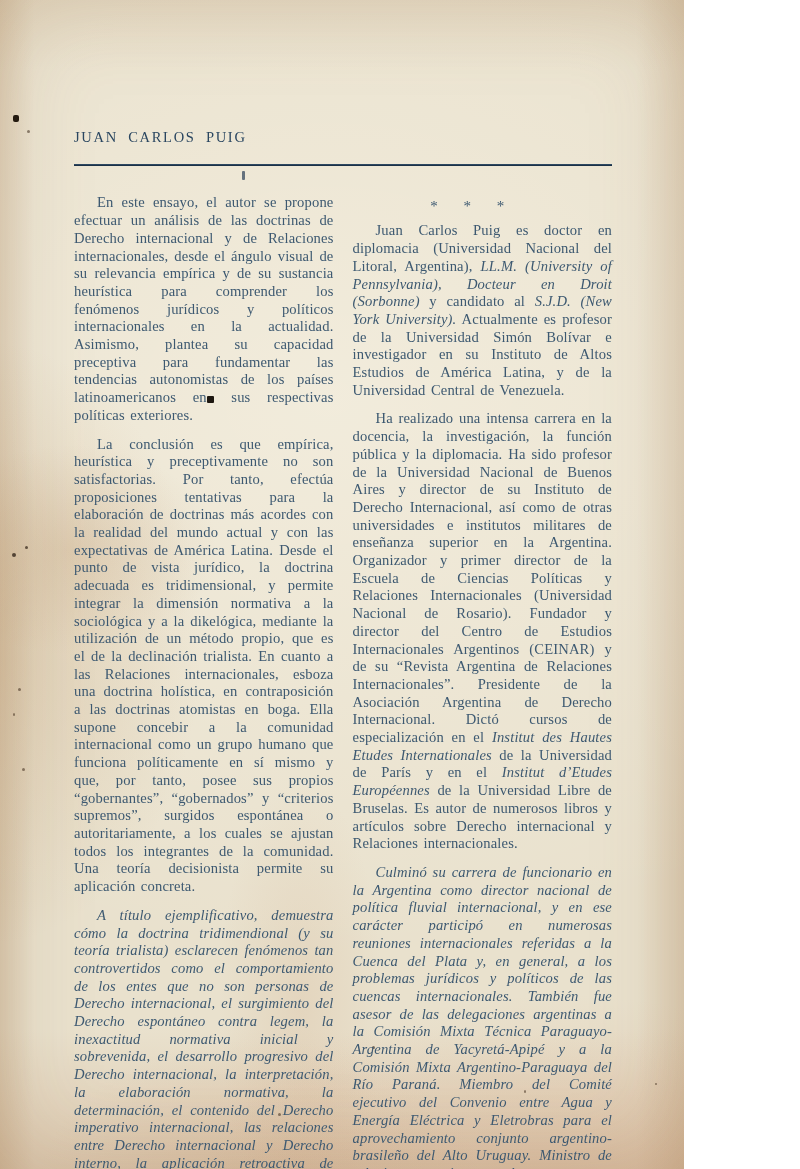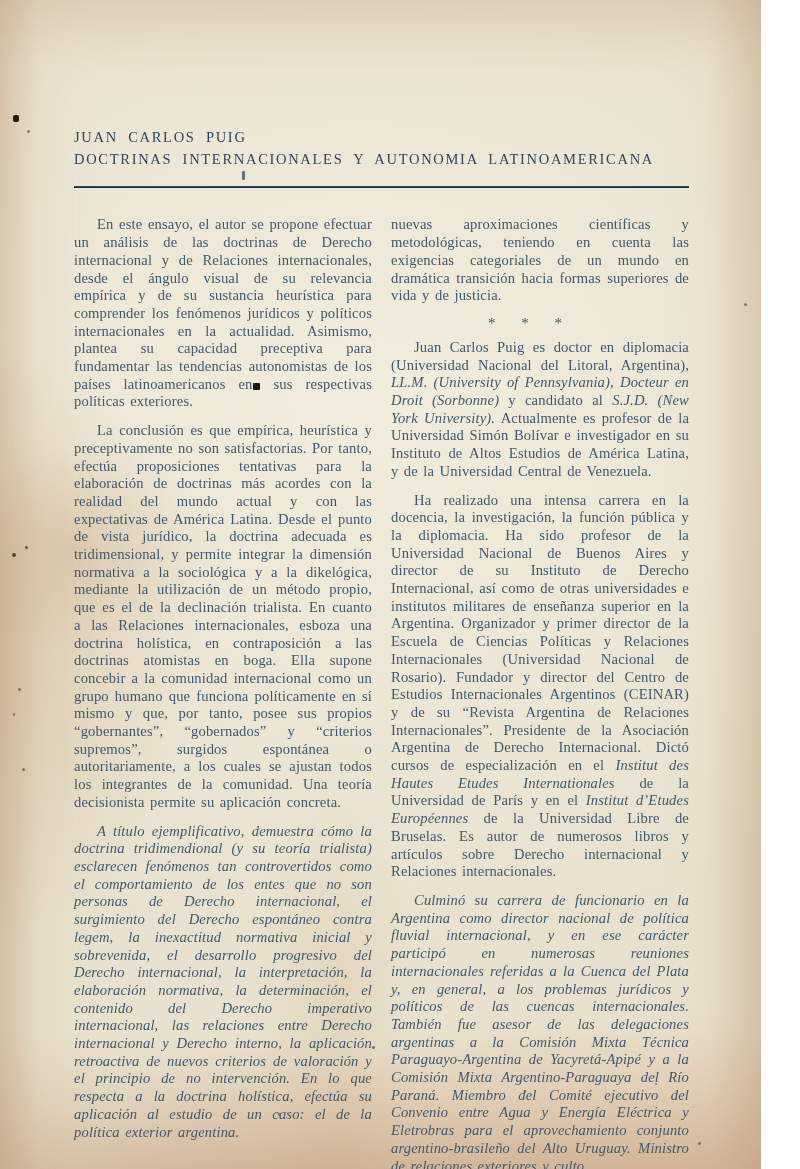--- a/index.html
+++ b/index.html
@@ -6,21 +6,21 @@
     --ink:#3d5971;
     --title-ink:#2a4660;
     --rule:#203850;
     --paper:#e9e1cd;
   }
   *{box-sizing:border-box;margin:0;padding:0;}
   html,body{width:800px;height:1169px;overflow:hidden;}
   body{font-family:"Liberation Serif","DejaVu Serif",serif;}
 
   .page{
-    position:relative;width:761px;height:1169px;overflow:hidden;
+    position:relative;width:684px;height:1169px;overflow:hidden;
     background-color:var(--paper);
     background-image:
       radial-gradient(ellipse 520px 300px at 82% 103%, rgba(209,152,114,0.28), transparent 70%),
       radial-gradient(ellipse 300px 420px at -2% 55%, rgba(186,146,98,0.30), transparent 72%),
       radial-gradient(ellipse 320px 220px at 38% 102%, rgba(203,156,117,0.26), transparent 70%),
       radial-gradient(ellipse 110px 300px at 44% 86%, rgba(197,150,110,0.16), transparent 75%),
       radial-gradient(ellipse 200px 140px at 10% 47%, rgba(180,136,92,0.20), transparent 75%),
       radial-gradient(ellipse 900px 720px at 48% 34%, rgba(255,252,242,0.40), transparent 78%),
       linear-gradient(90deg, rgba(176,136,92,0.24), rgba(176,136,92,0) 5%, rgba(176,136,92,0) 93%, rgba(176,136,92,0.22)),
       linear-gradient(0deg, rgba(188,138,100,0.26), rgba(188,138,100,0) 12%),
@@ -99,34 +99,32 @@
   <span class="speck sp11"></span>
   <span class="speck sp12"></span>
   <span class="speck sp13"></span>
   <span class="speck sp14"></span>
   <span class="speck sp15"></span>
 
   <div class="content">
 
     <div class="header">
       <div class="line">JUAN CARLOS PUIG</div>
-      <div class="line">DOCTRINAS INTERNACIONALES Y AUTONOMIA LATINOAMERICANA</div>
       <div class="title-rule"></div>
     </div>
 
     <div class="columns">
 
       <div class="col">
         <p class="indent"><span>En este ensayo, el autor se propone efectuar un análisis de las doctrinas de Derecho internacional y de Relaciones internacionales, desde el ángulo visual de su relevancia empírica y de su sustancia heurística para comprender los fenómenos jurídicos y políticos internacionales en la actualidad. Asimismo, plantea su capacidad preceptiva para fundamentar las tendencias autonomistas de los países latinoamericanos en</span><span class="blot"></span><span> sus respectivas políticas exteriores.</span></p>
         <p class="indent"><span>La conclusión es que empírica, heurística y preceptivamente no son satisfactorias. Por tanto, efectúa proposiciones tentativas para la elaboración de doctrinas más acordes con la realidad del mundo actual y con las expectativas de América Latina. Desde el punto de vista jurídico, la doctrina adecuada es tridimensional, y permite integrar la dimensión normativa a la sociológica y a la dikelógica, mediante la utilización de un método propio, que es el de la declinación trialista. En cuanto a las Relaciones internacionales, esboza una doctrina holística, en contraposición a las doctrinas atomistas en boga. Ella supone concebir a la comunidad internacional como un grupo humano que funciona políticamente en sí mismo y que, por tanto, posee sus propios “gobernantes”, “gobernados” y “criterios supremos”, surgidos espontánea o autoritariamente, a los cuales se ajustan todos los integrantes de la comunidad. Una teoría decisionista permite su aplicación concreta.</span></p>
         <p class="indent"><span>A título ejemplificativo, demuestra cómo la doctrina tridimendional (y su teoría trialista) esclarecen fenómenos tan controvertidos como el comportamiento de los entes que no son personas de Derecho internacional, el surgimiento del Derecho espontáneo </span><em>contra legem,</em><span> la inexactitud normativa inicial y sobrevenida, el desarrollo progresivo del Derecho internacional, la interpretación, la elaboración normativa, la determinación, el contenido del Derecho imperativo internacional, las relaciones entre Derecho internacional y Derecho interno, la aplicación retroactiva de nuevos criterios de valoración y el principio de no intervención. En lo que respecta a la doctrina holística, efectúa su aplicación al estudio de un caso: el de la política exterior argentina.</span></p>
       </div>
 
       <div class="col">
-        <p><span>nuevas aproximaciones científicas y metodológicas, teniendo en cuenta las exigencias categoriales de un mundo en dramática transición hacia formas superiores de vida y de justicia.</span></p>
         <div class="separator">* * *</div>
         <p class="indent"><span>Juan Carlos Puig es doctor en diplomacia (Universidad Nacional del Litoral, Argentina), </span><em>LL.M. (University of Pennsylvania), Docteur en Droit (Sorbonne)</em><span> y candidato al </span><em>S.J.D. (New York University).</em><span> Actualmente es profesor de la Universidad Simón Bolívar e investigador en su Instituto de Altos Estudios de América Latina, y de la Universidad Central de Venezuela.</span></p>
         <p class="indent"><span>Ha realizado una intensa carrera en la docencia, la investigación, la función pública y la diplomacia. Ha sido profesor de la Universidad Nacional de Buenos Aires y director de su Instituto de Derecho Internacional, así como de otras universidades e institutos militares de enseñanza superior en la Argentina. Organizador y primer director de la Escuela de Ciencias Políticas y Relaciones Internacionales (Universidad Nacional de Rosario). Fundador y director del Centro de Estudios Internacionales Argentinos (CEINAR) y de su “Revista Argentina de Relaciones Internacionales”. Presidente de la Asociación Argentina de Derecho Internacional. Dictó cursos de especialización en el </span><em>Institut des Hautes Etudes Internationales</em><span> de la Universidad de París y en el </span><em>Institut d’Etudes Européennes</em><span> de la Universidad Libre de Bruselas. Es autor de numerosos libros y artículos sobre Derecho internacional y Relaciones internacionales.</span></p>
         <p class="indent"><span>Culminó su carrera de funcionario en la Argentina como director nacional de política fluvial internacional, y en ese carácter participó en numerosas reuniones internacionales referidas a la Cuenca del Plata y, en general, a los problemas jurídicos y políticos de las cuencas internacionales. También fue asesor de las delegaciones argentinas a la Comisión Mixta Técnica Paraguayo-Argentina de Yacyretá-Apipé y a la Comisión Mixta Argentino-Paraguaya del Río Paraná. Miembro del Comité ejecutivo del Convenio entre Agua y Energía Eléctrica y Eletrobras para el aprovechamiento conjunto argentino-brasileño del Alto Uruguay. Ministro de relaciones exteriores y culto.</span></p>
       </div>
 
     </div>
   </div>
 </div>
 

